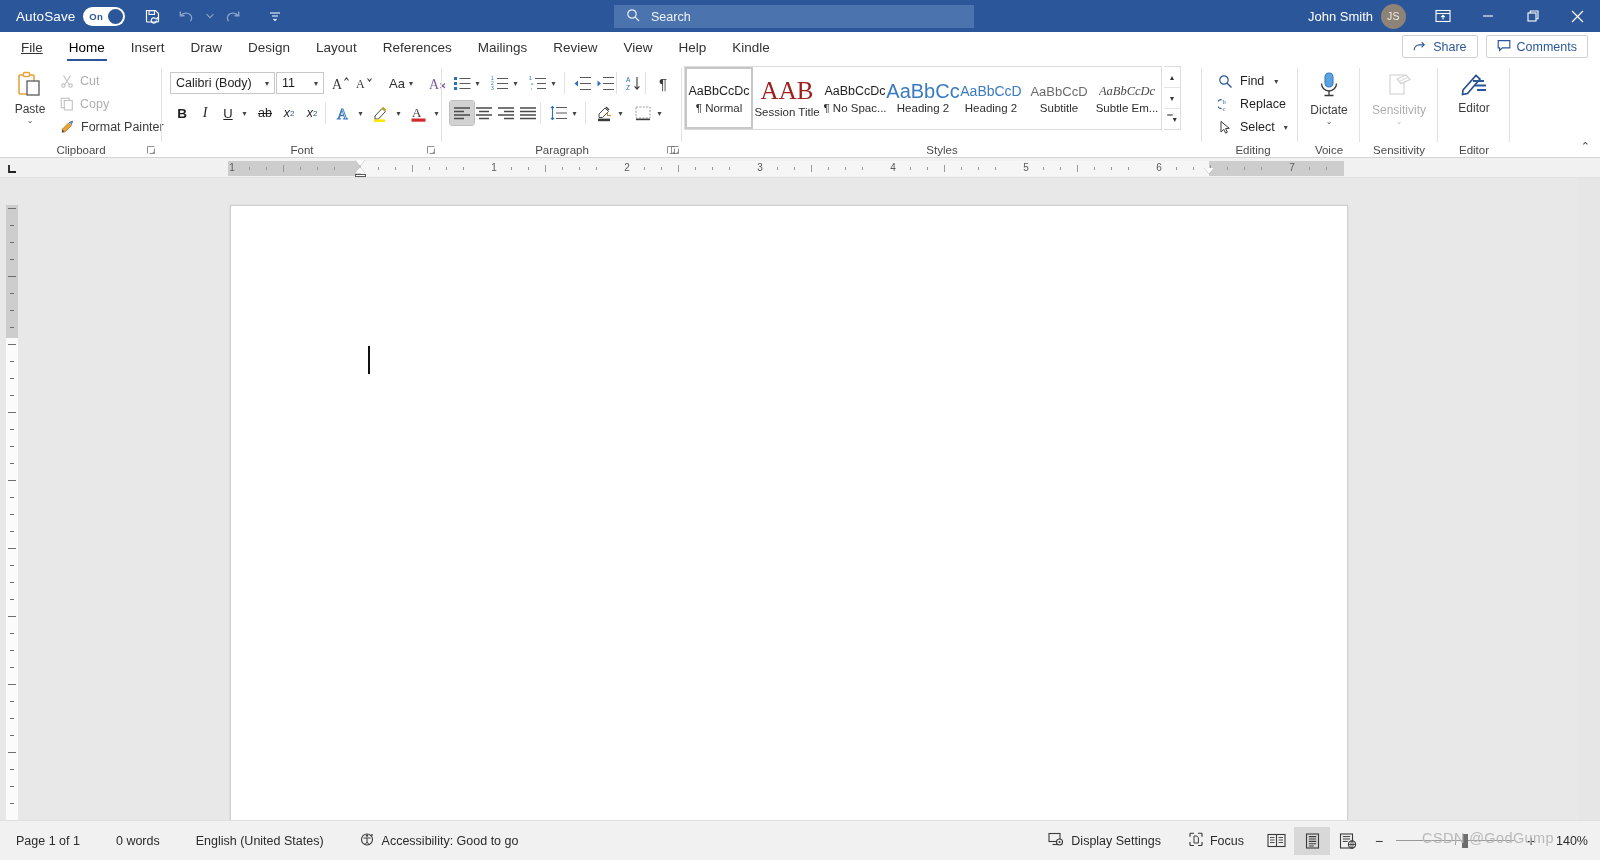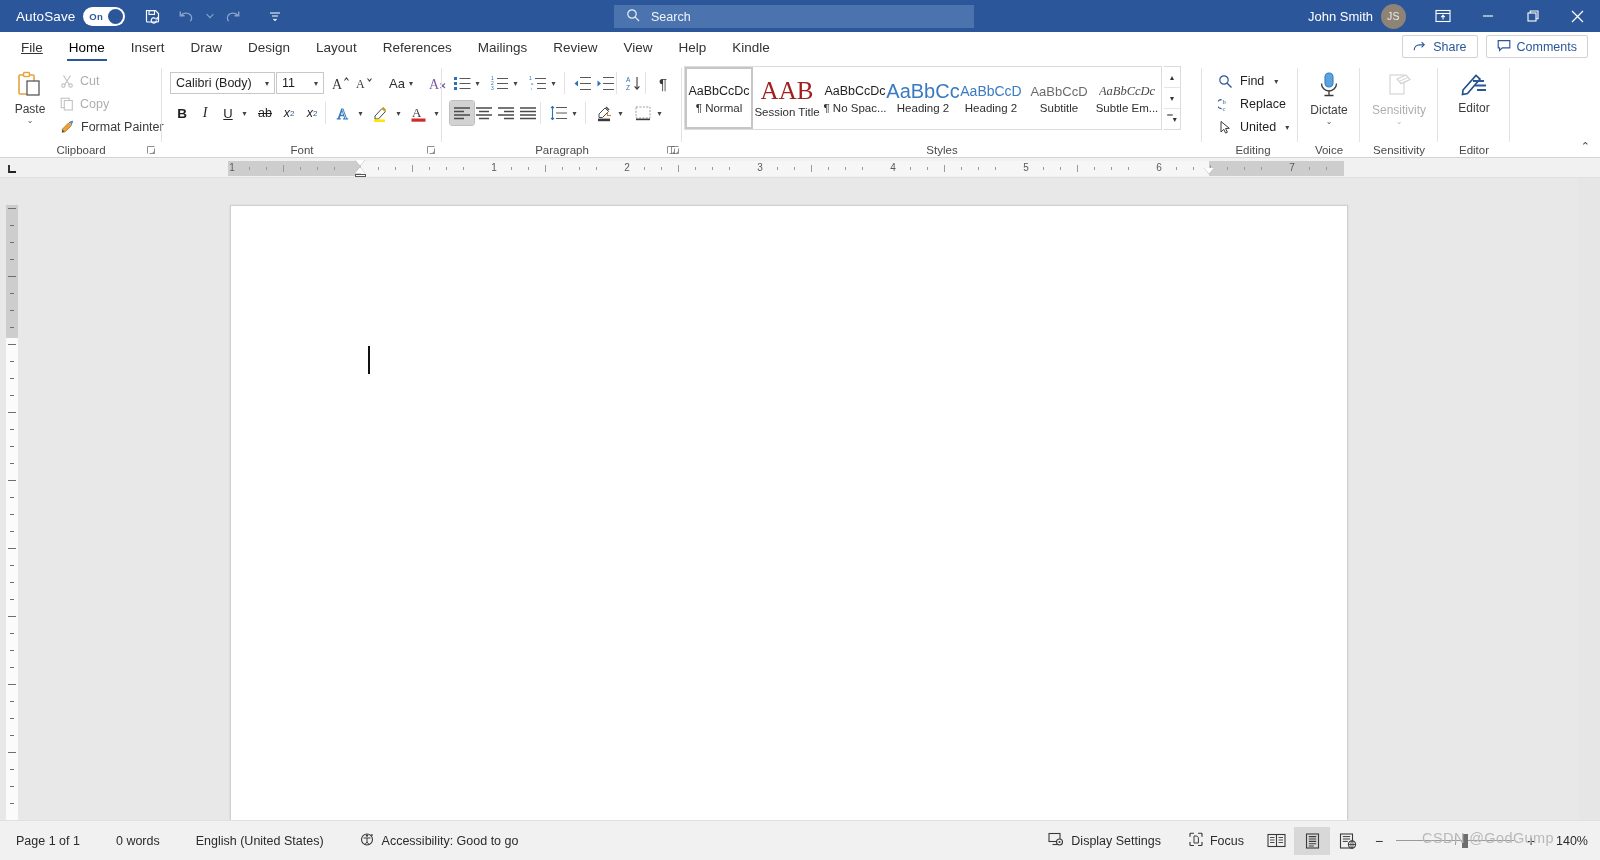--- a/index.html
+++ b/index.html
@@ -708,21 +708,21 @@
             <text x="4.5" y="7" font-size="6.5" fill="#2b579a" font-family="Liberation Serif, serif">b</text>
             <text x="4.5" y="14" font-size="6.5" fill="#2b579a" font-family="Liberation Serif, serif">c</text>
             <path d="M3.6 2.6a4.3 4.3 0 0 0 0 9" fill="none" stroke="#2b579a" stroke-width="1.1"></path>
           </svg>
         <span>Replace</span>
       </div>
       <div class="edit-item btn" style="top:54px;">
         <svg width="15" height="15" viewBox="0 0 15 15">
             <path d="M3 1.5L3 12 5.8 9.3l1.8 3.8 1.8-.9-1.8-3.7 3.7-.2z" fill="#fff" stroke="#3a3a3a" stroke-width="1"></path>
           </svg>
-        <span>United</span>
+        <span>Select</span>
         <span style="font-size:8px; color:#444; margin-left:2px;">▾</span>
       </div>
       <div class="grp-label">Editing</div>
       <div class="grp-divider" style="right:0;"></div>
     </div>
 
     <div class="grp" style="left:1298px; width:62px;">
       <div class="big-btn btn" style="left:3px;">
         <svg width="28" height="30" viewBox="0 0 28 30">
           <rect x="10" y="2" width="8" height="14" rx="4" fill="#5aa2e0" stroke="#3a7bc0" stroke-width="1.1"></rect>

